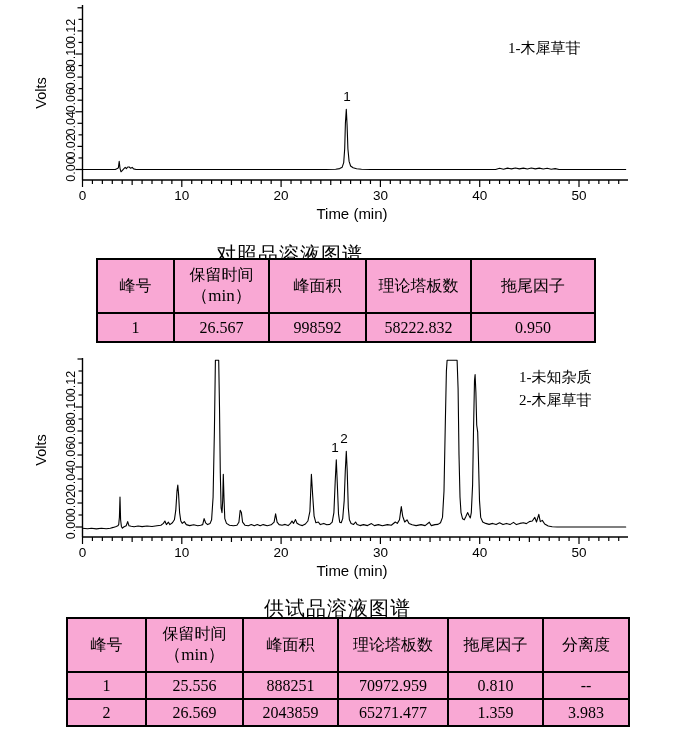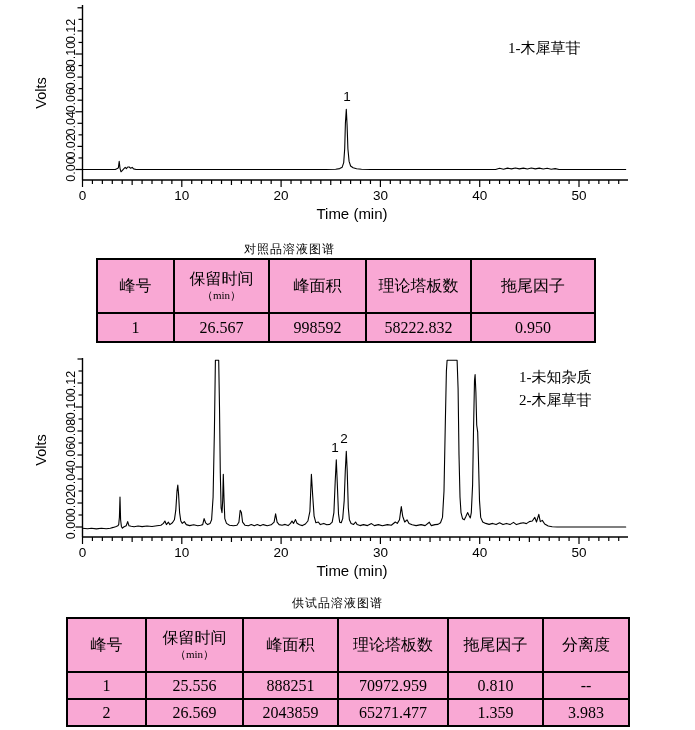--- a/index.html
+++ b/index.html
@@ -1,27 +1,27 @@
 <!DOCTYPE html>
 <html><head>
 <meta charset="utf-8">
 <style>
   html,body{margin:0;padding:0;background:#ffffff;}
   .page{position:relative;width:695px;height:730px;background:#ffffff;overflow:hidden;
         font-family:"Liberation Serif", serif;}
   #charts-layer{position:absolute;left:0;top:0;}
   .chart-title{position:absolute;left:0;width:579px;text-align:center;
-      font-family:"Liberation Serif", serif;font-size:12px;color:#000;letter-spacing:1px;}
+      font-family:"Liberation Serif", serif;font-size:20px;color:#000;letter-spacing:1px;}
   .data-table{position:absolute;border-collapse:collapse;table-layout:fixed;
       font-family:"Liberation Serif", serif;color:#000;background:#f9a8d4;}
   .data-table td{border:2px solid #000;text-align:center;vertical-align:middle;
       padding:0;overflow:hidden;}
   .data-table .hdr{font-size:16px;line-height:1.25;}
   .data-table .val{font-size:16px;}
-  .hdr .l2{display:block;font-size:11px;}
+  .hdr .l2{display:block;font-size:17px;}
 </style>
 </head>
 <body>
 
 <div class="page">
 
   <svg id="charts-layer" width="695" height="730" viewBox="0 0 695 730">
       <line x1="82.5" y1="5" x2="82.5" y2="180" stroke="#000" stroke-width="1.4"></line>
       <line x1="82.5" y1="180" x2="628" y2="180" stroke="#000" stroke-width="1.4"></line>
       <line x1="82.5" y1="180" x2="82.5" y2="187" stroke="#000" stroke-width="1.2"></line>

